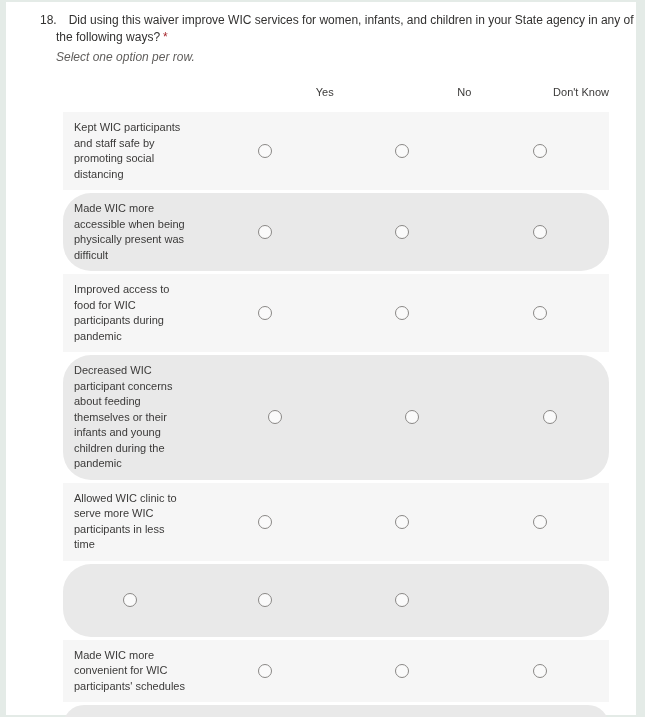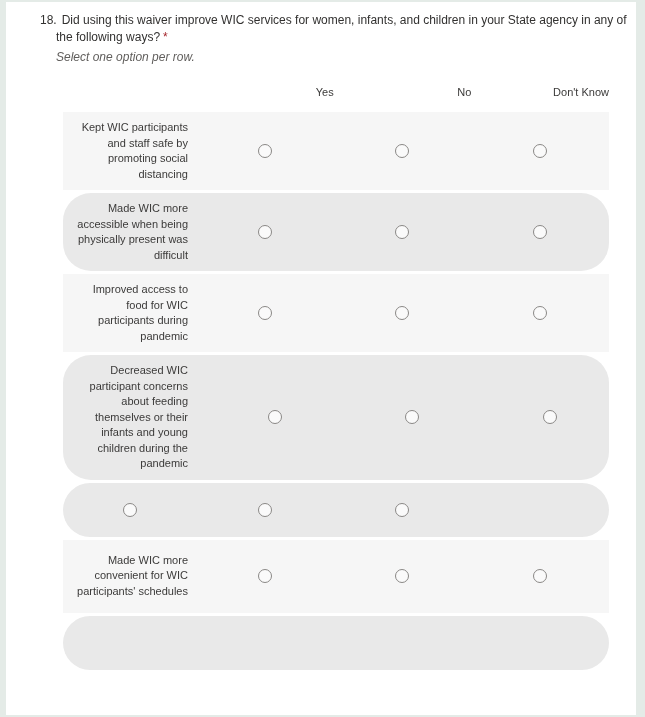--- a/index.html
+++ b/index.html
@@ -15,40 +15,39 @@
     width: 630px; height: 713px;
     background: #ffffff;
   }
   .question {
     position: absolute; left: 34px; top: 10px;
     width: 578px;
     font-size: 12px; line-height: 16.5px;
     color: #323130;
     padding-left: 16px; text-indent: -16px;
   }
-  .qnum { margin-right: 5px; }
+  .qnum { margin-right: 12px; }
   .req { color: #a4262c; margin-left: 3px; }
   .hint {
     position: absolute; left: 50px; top: 48px;
     font-size: 12px; font-style: italic; color: #605e5c;
   }
   .thead {
     position: absolute; left: 57px; top: 84px; width: 546px;
     display: grid; grid-template-columns: 133px 1fr 1fr 1fr;
     font-size: 11px; color: #3b3a39;
   }
   .thead .hc { text-align: right; }
   .rows {
     position: absolute; left: 57px; top: 110px; width: 546px;
     display: flex; flex-direction: column; gap: 3px;
   }
   .row {
     display: grid; grid-template-columns: 133px 1fr 1fr 1fr;
     align-items: center;
-    text-align: right;
   }
   .row.light { background: #f6f6f6; }
   .row.dark  { background: #e9e9e9; border-radius: 28px; }
   .row:nth-child(1) { min-height: 68px; }
   .row:nth-child(2) { min-height: 73px; }
   .row:nth-child(3) { min-height: 71px; }
   .row:nth-child(4) { min-height: 123px; gap: 20px; }
   .row:nth-child(5) { min-height: 54px; }
   .row:nth-child(6) { min-height: 73px; }
   .row:nth-child(7) { min-height: 54px; }
@@ -126,20 +125,32 @@
         <div class="radio-cell">
           <div class="radio"></div>
         </div>
         <div class="radio-cell">
           <div class="radio"></div>
         </div>
         <div class="radio-cell">
           <div class="radio"></div>
         </div>
       </div>
+      <div class="row light">
+        <div class="row-label"><span>Allowed WIC clinic to serve more WIC participants in less time</span></div>
+        <div class="radio-cell">
+          <div class="radio"></div>
+        </div>
+        <div class="radio-cell">
+          <div class="radio"></div>
+        </div>
+        <div class="radio-cell">
+          <div class="radio"></div>
+        </div>
+      </div>
       <div class="row dark">
         <div class="radio-cell">
           <div class="radio"></div>
         </div>
         <div class="radio-cell">
           <div class="radio"></div>
         </div>
         <div class="radio-cell">
           <div class="radio"></div>
         </div>

